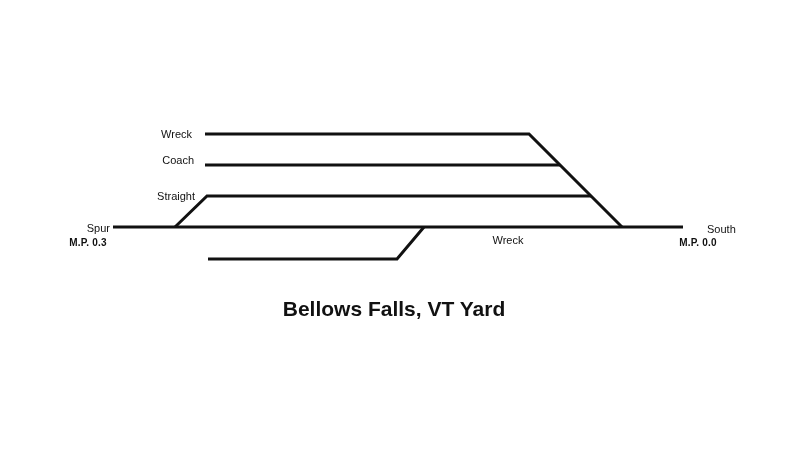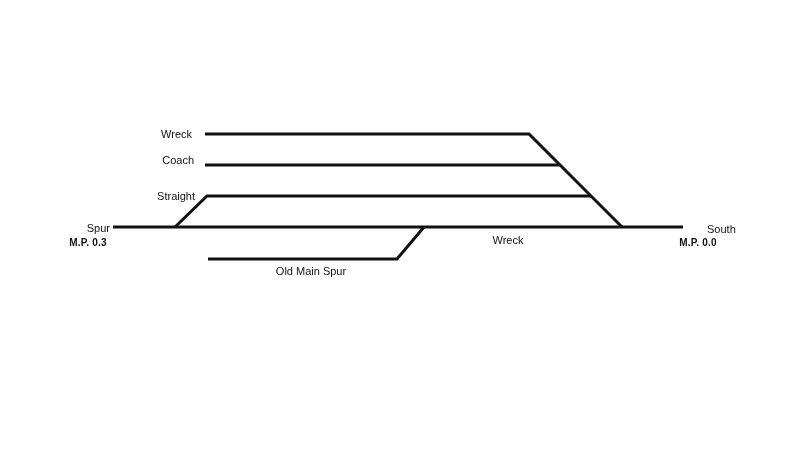--- a/index.html
+++ b/index.html
@@ -84,22 +84,22 @@
       <polyline points="205,165 560,165"></polyline>
       <polyline points="175,227 207,196 591,196"></polyline>
       <polyline points="113,227 683,227"></polyline>
       <polyline points="208,259 397,259 424,227"></polyline>
     </svg>
 
   <div class="lbl r lbl-wreck">Wreck</div>
   <div class="lbl r lbl-coach">Coach</div>
   <div class="lbl r lbl-straight">Straight</div>
   <div class="lbl c lbl-main">Wreck</div>
-  <div class="lbl c lbl-spur">Old Main Spur</div>
 
   <div class="lbl r lbl-north">Spur</div>
   <div class="lbl c milepost mp-north">M.P. 0.3</div>
 
   <div class="lbl l lbl-south">South</div>
   <div class="lbl c milepost mp-south">M.P. 0.0</div>
 
+  <div class="diagram-title">Bellows Falls, VT Yard</div>
 
 </div>
 
 </body></html>

